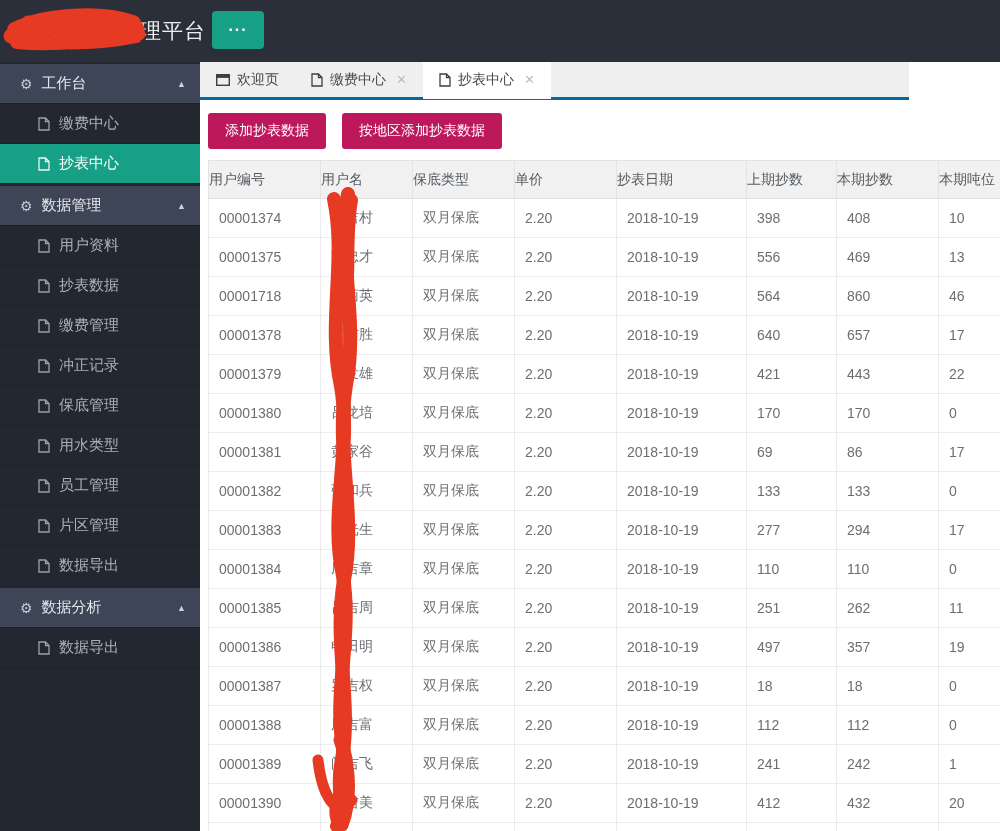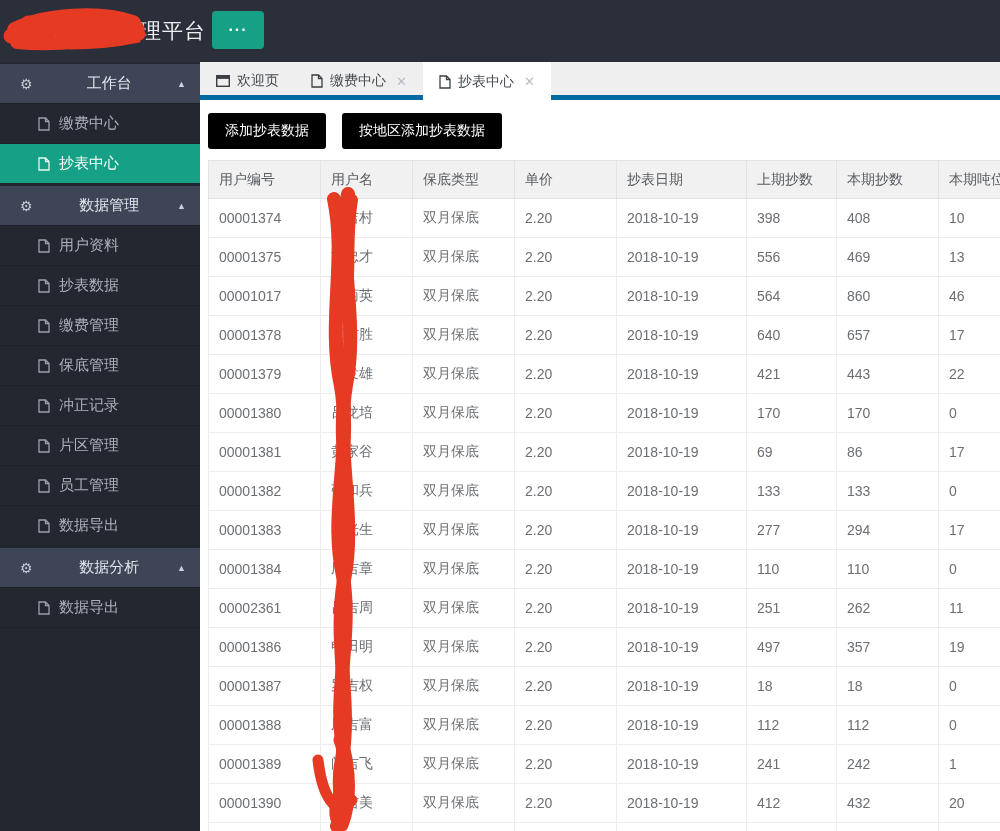--- a/index.html
+++ b/index.html
@@ -13,51 +13,51 @@
     color:#edeff2; font-size:21px; letter-spacing:1px; white-space:nowrap; }
   .more-btn { position:absolute; left:212px; top:11px; width:52px; height:38px;
     background:#16a085; border:none; border-radius:4px; color:#fff; font-size:16px;
     font-weight:bold; letter-spacing:1px; cursor:pointer; }
 
   
   .sidebar { position:absolute; left:0; top:62px; width:200px; height:769px; background:#23272f; z-index:2; }
   .side-section-header { height:40px; display:flex; align-items:center; padding:0 14px 0 20px;
     background:#3e4557; color:#e4e7ec; font-size:15px; cursor:pointer; margin-top:2px; border-bottom:1px solid #1c2027; }
   .side-section-header .gear { font-size:14px; color:#c6cbd4; margin-right:9px; }
-  .side-section-header .lbl { flex:1;text-align:center; }
+  .side-section-header .lbl { flex:1; }
   .side-section-header .caret { font-size:9px; color:#cdd2da; }
   .side-item { height:40px; display:flex; align-items:center; padding-left:38px;
     color:#aab1bb; font-size:15px; cursor:pointer; background:#23272f; border-bottom:1px solid #1e222a; }
   .side-item .ficon { margin-right:9px; display:inline-flex; color:#9aa1ac; }
   .side-item.active { background:#16a085; color:#ffffff; }
   .side-item.active .ficon { color:#e9f7f3; }
 
   
-  .tabbar { position:absolute; left:200px; top:62px; width:800px; height:38px;
-    background:#efefef; border-bottom:5px solid #0369a1; display:flex; z-index:1; }
+  .tabbar { position:absolute; left:200px; top:62px; width:709px; height:38px;
+    background:#efefef; border-bottom:3px solid #0369a1; display:flex; z-index:1;align-items:center; }
   .tab { height:38px; display:flex; align-items:center; padding:0 16px; gap:7px;
     font-size:14px; color:#444a50; cursor:pointer; white-space:nowrap; }
   .tab .ticon { display:inline-flex; color:#3a3f46; }
   .tab .closex { color:#b9bdc3; font-size:13px; margin-left:3px; cursor:pointer; }
   .tab.active { background:#ffffff; height:39px; }
 
   
   .content { position:absolute; left:200px; top:100px; width:800px; height:731px; background:#fff; overflow:hidden; }
   .btnrow { position:absolute; left:8px; top:13px; display:flex; gap:16px; }
-  .teal-btn { height:36px; padding:0 17px; background:#000000; color:#fff; border:none;
+  .teal-btn { height:36px; padding:0 17px; background:#be185d; color:#fff; border:none;
     border-radius:3px; font-size:14px; cursor:pointer; font-family:inherit; }
 
   
   .tablewrap { position:absolute; left:8px; top:60px; width:792px; height:671px; overflow:hidden; }
   table.grid { border-collapse:collapse; table-layout:fixed; width:860px; }
   table.grid col.c0{width:112px} table.grid col.c1{width:92px} table.grid col.c2{width:102px}
   table.grid col.c3{width:102px} table.grid col.c4{width:130px} table.grid col.c5{width:90px}
   table.grid col.c6{width:102px} table.grid col.c7{width:130px}
   table.grid th { height:38px; background:#f1f1f1; color:#555b60; font-weight:normal; font-size:14px;
-    text-align:left; padding-left:10px; border:1px solid #e3e3e3; border-bottom-color:#e0e0e0; white-space:nowrap; overflow:hidden; }
+    text-align:left; padding-left:0; border:1px solid #e3e3e3; border-bottom-color:#e0e0e0; white-space:nowrap; overflow:hidden; }
   table.grid td { height:39px; color:#6b6f73; font-size:14px; padding-left:10px;
     border:1px solid #ececec; background:#fff; white-space:nowrap; overflow:hidden; }
 
   
   .scribbles { position:absolute; left:0; top:0; width:1000px; height:831px; z-index:10; pointer-events:none; }
 </style>
 </head>
 <body>
 
 <div class="stage">
@@ -123,48 +123,57 @@
         </span>
         <span>缴费管理</span>
       </div>
       <div class="side-item">
         <span class="ficon">
           <svg width="12" height="14" viewBox="0 0 12 14">
             <path d="M1 1 h6.5 l3.5 3.5 V13 H1 Z" fill="none" stroke="currentColor" stroke-width="1.3"></path>
             <path d="M7.5 1 v3.5 H11" fill="none" stroke="currentColor" stroke-width="1.3"></path>
           </svg>
         </span>
+        <span>冲正记录</span>
+      </div>
+      <div class="side-item">
+        <span class="ficon">
+          <svg width="12" height="14" viewBox="0 0 12 14">
+            <path d="M1 1 h6.5 l3.5 3.5 V13 H1 Z" fill="none" stroke="currentColor" stroke-width="1.3"></path>
+            <path d="M7.5 1 v3.5 H11" fill="none" stroke="currentColor" stroke-width="1.3"></path>
+          </svg>
+        </span>
         <span>保底管理</span>
       </div>
       <div class="side-item">
         <span class="ficon">
           <svg width="12" height="14" viewBox="0 0 12 14">
             <path d="M1 1 h6.5 l3.5 3.5 V13 H1 Z" fill="none" stroke="currentColor" stroke-width="1.3"></path>
             <path d="M7.5 1 v3.5 H11" fill="none" stroke="currentColor" stroke-width="1.3"></path>
           </svg>
         </span>
-        <span>冲正记录</span>
+        <span>用水类型</span>
+      </div>
+      <div class="side-item">
+        <span class="ficon">
+          <svg width="12" height="14" viewBox="0 0 12 14">
+            <path d="M1 1 h6.5 l3.5 3.5 V13 H1 Z" fill="none" stroke="currentColor" stroke-width="1.3"></path>
+            <path d="M7.5 1 v3.5 H11" fill="none" stroke="currentColor" stroke-width="1.3"></path>
+          </svg>
+        </span>
+        <span>员工管理</span>
       </div>
       <div class="side-item">
         <span class="ficon">
           <svg width="12" height="14" viewBox="0 0 12 14">
             <path d="M1 1 h6.5 l3.5 3.5 V13 H1 Z" fill="none" stroke="currentColor" stroke-width="1.3"></path>
             <path d="M7.5 1 v3.5 H11" fill="none" stroke="currentColor" stroke-width="1.3"></path>
           </svg>
         </span>
         <span>片区管理</span>
-      </div>
-      <div class="side-item">
-        <span class="ficon">
-          <svg width="12" height="14" viewBox="0 0 12 14">
-            <path d="M1 1 h6.5 l3.5 3.5 V13 H1 Z" fill="none" stroke="currentColor" stroke-width="1.3"></path>
-            <path d="M7.5 1 v3.5 H11" fill="none" stroke="currentColor" stroke-width="1.3"></path>
-          </svg>
-        </span>
-        <span>员工管理</span>
       </div>
       <div class="side-item">
         <span class="ficon">
           <svg width="12" height="14" viewBox="0 0 12 14">
             <path d="M1 1 h6.5 l3.5 3.5 V13 H1 Z" fill="none" stroke="currentColor" stroke-width="1.3"></path>
             <path d="M7.5 1 v3.5 H11" fill="none" stroke="currentColor" stroke-width="1.3"></path>
           </svg>
         </span>
         <span>数据导出</span>
       </div>
@@ -260,21 +269,21 @@
               <td>00001375</td>
               <td>胡忠才</td>
               <td>双月保底</td>
               <td>2.20</td>
               <td>2018-10-19</td>
               <td>556</td>
               <td>469</td>
               <td>13</td>
             </tr>
             <tr>
-              <td>00001017</td>
+              <td>00001718</td>
               <td>肖菊英</td>
               <td>双月保底</td>
               <td>2.20</td>
               <td>2018-10-19</td>
               <td>564</td>
               <td>860</td>
               <td>46</td>
             </tr>
             <tr>
               <td>00001378</td>
@@ -340,21 +349,21 @@
               <td>00001384</td>
               <td>周吉章</td>
               <td>双月保底</td>
               <td>2.20</td>
               <td>2018-10-19</td>
               <td>110</td>
               <td>110</td>
               <td>0</td>
             </tr>
             <tr>
-              <td>00002361</td>
+              <td>00001385</td>
               <td>吕吉周</td>
               <td>双月保底</td>
               <td>2.20</td>
               <td>2018-10-19</td>
               <td>251</td>
               <td>262</td>
               <td>11</td>
             </tr>
             <tr>
               <td>00001386</td>

